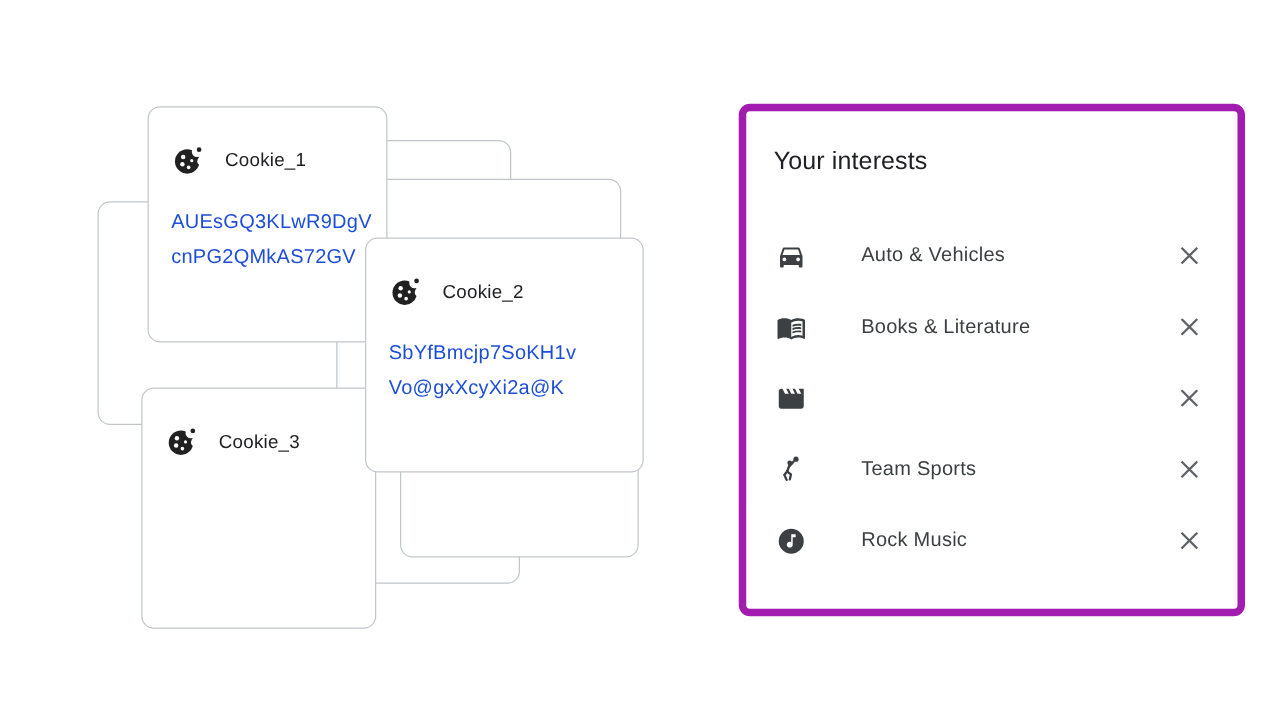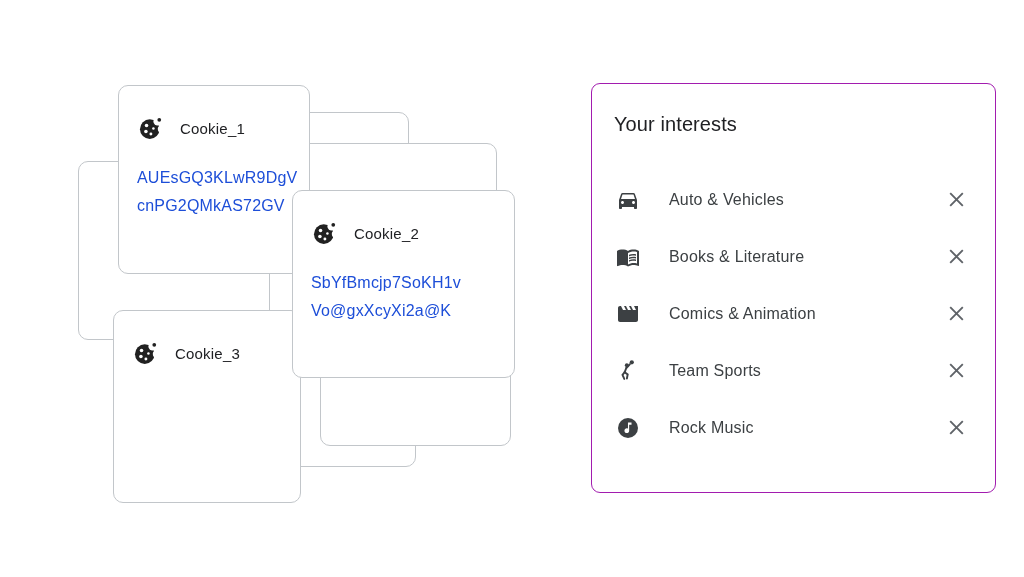--- a/index.html
+++ b/index.html
@@ -20,25 +20,25 @@
   .cookie-1{left:95px;top:85px; width:192px;height:189px;z-index:6;}
   .cookie-3{left:90px;top:310px;width:188px;height:193px;z-index:7;}
   .cookie-2{left:269px;top:190px;width:223px;height:188px;z-index:8;}
   .cookie-head{display:flex;align-items:center;gap:17px;margin:30px 0 0 19px;}
   .cookie-head .ck-icon{width:25px;height:25px;flex:none;}
   .cookie-name{font-size:15px;color:#202124;letter-spacing:.2px;}
   .cookie-values{margin:23px 18px 0 18px;font-size:16px;line-height:28px;color:#1d4ed8;letter-spacing:.2px;white-space:nowrap;}
   
   .panel{
     position:absolute;left:568px;top:83px;width:405px;height:410px;
-    background:#fff;border:1px solid #a21caf;border-radius:9px;box-sizing:border-box;
+    background:#fff;border:6px solid #a21caf;border-radius:9px;box-sizing:border-box;
   }
   .panel-title{margin:27px 0 0 22px;font-size:20px;line-height:27px;color:#202124;letter-spacing:.1px;}
   .rows{margin-top:33px;}
-  .row{display:flex;align-items:center;height:57px;padding:0 26px 0 24px;}
+  .row{display:flex;align-items:center;height:57px;padding:0 26px 0 24px;gap:15px;}
   .row .it-icon{width:24px;height:24px;flex:none;display:flex;align-items:center;justify-content:center;}
   .row-label{margin-left:29px;font-size:16px;color:#3c4043;letter-spacing:.2px;}
   .close-btn{
     margin-left:auto;width:26px;height:26px;border:none;background:transparent;padding:0;
     display:flex;align-items:center;justify-content:center;cursor:pointer;
   }
   svg{display:block;}
 </style>
 </head>
 <body>
@@ -149,21 +149,20 @@
           </span>
         </button>
       </div>
 
       <div class="row">
         <span class="it-icon">
           <svg viewBox="0 0 24 24" width="24" height="24" fill="#3c4043">
             <path d="M18 4l2 4h-3l-2-4h-2l2 4h-3l-2-4H8l2 4H7L5 4H4c-1.1 0-1.99.9-1.99 2L2 18c0 1.1.9 2 2 2h16c1.1 0 2-.9 2-2V4h-4z"></path>
           </svg>
         </span>
-        <span class="row-label">Comics &amp; Animation</span>
         <button class="close-btn">
           <span>
             <svg viewBox="0 0 20 20" width="21" height="21">
               <path d="M4 4 L16 16 M16 4 L4 16" stroke="#5f6368" stroke-width="1.8" fill="none"></path>
             </svg>
           </span>
         </button>
       </div>
 
       <div class="row">

